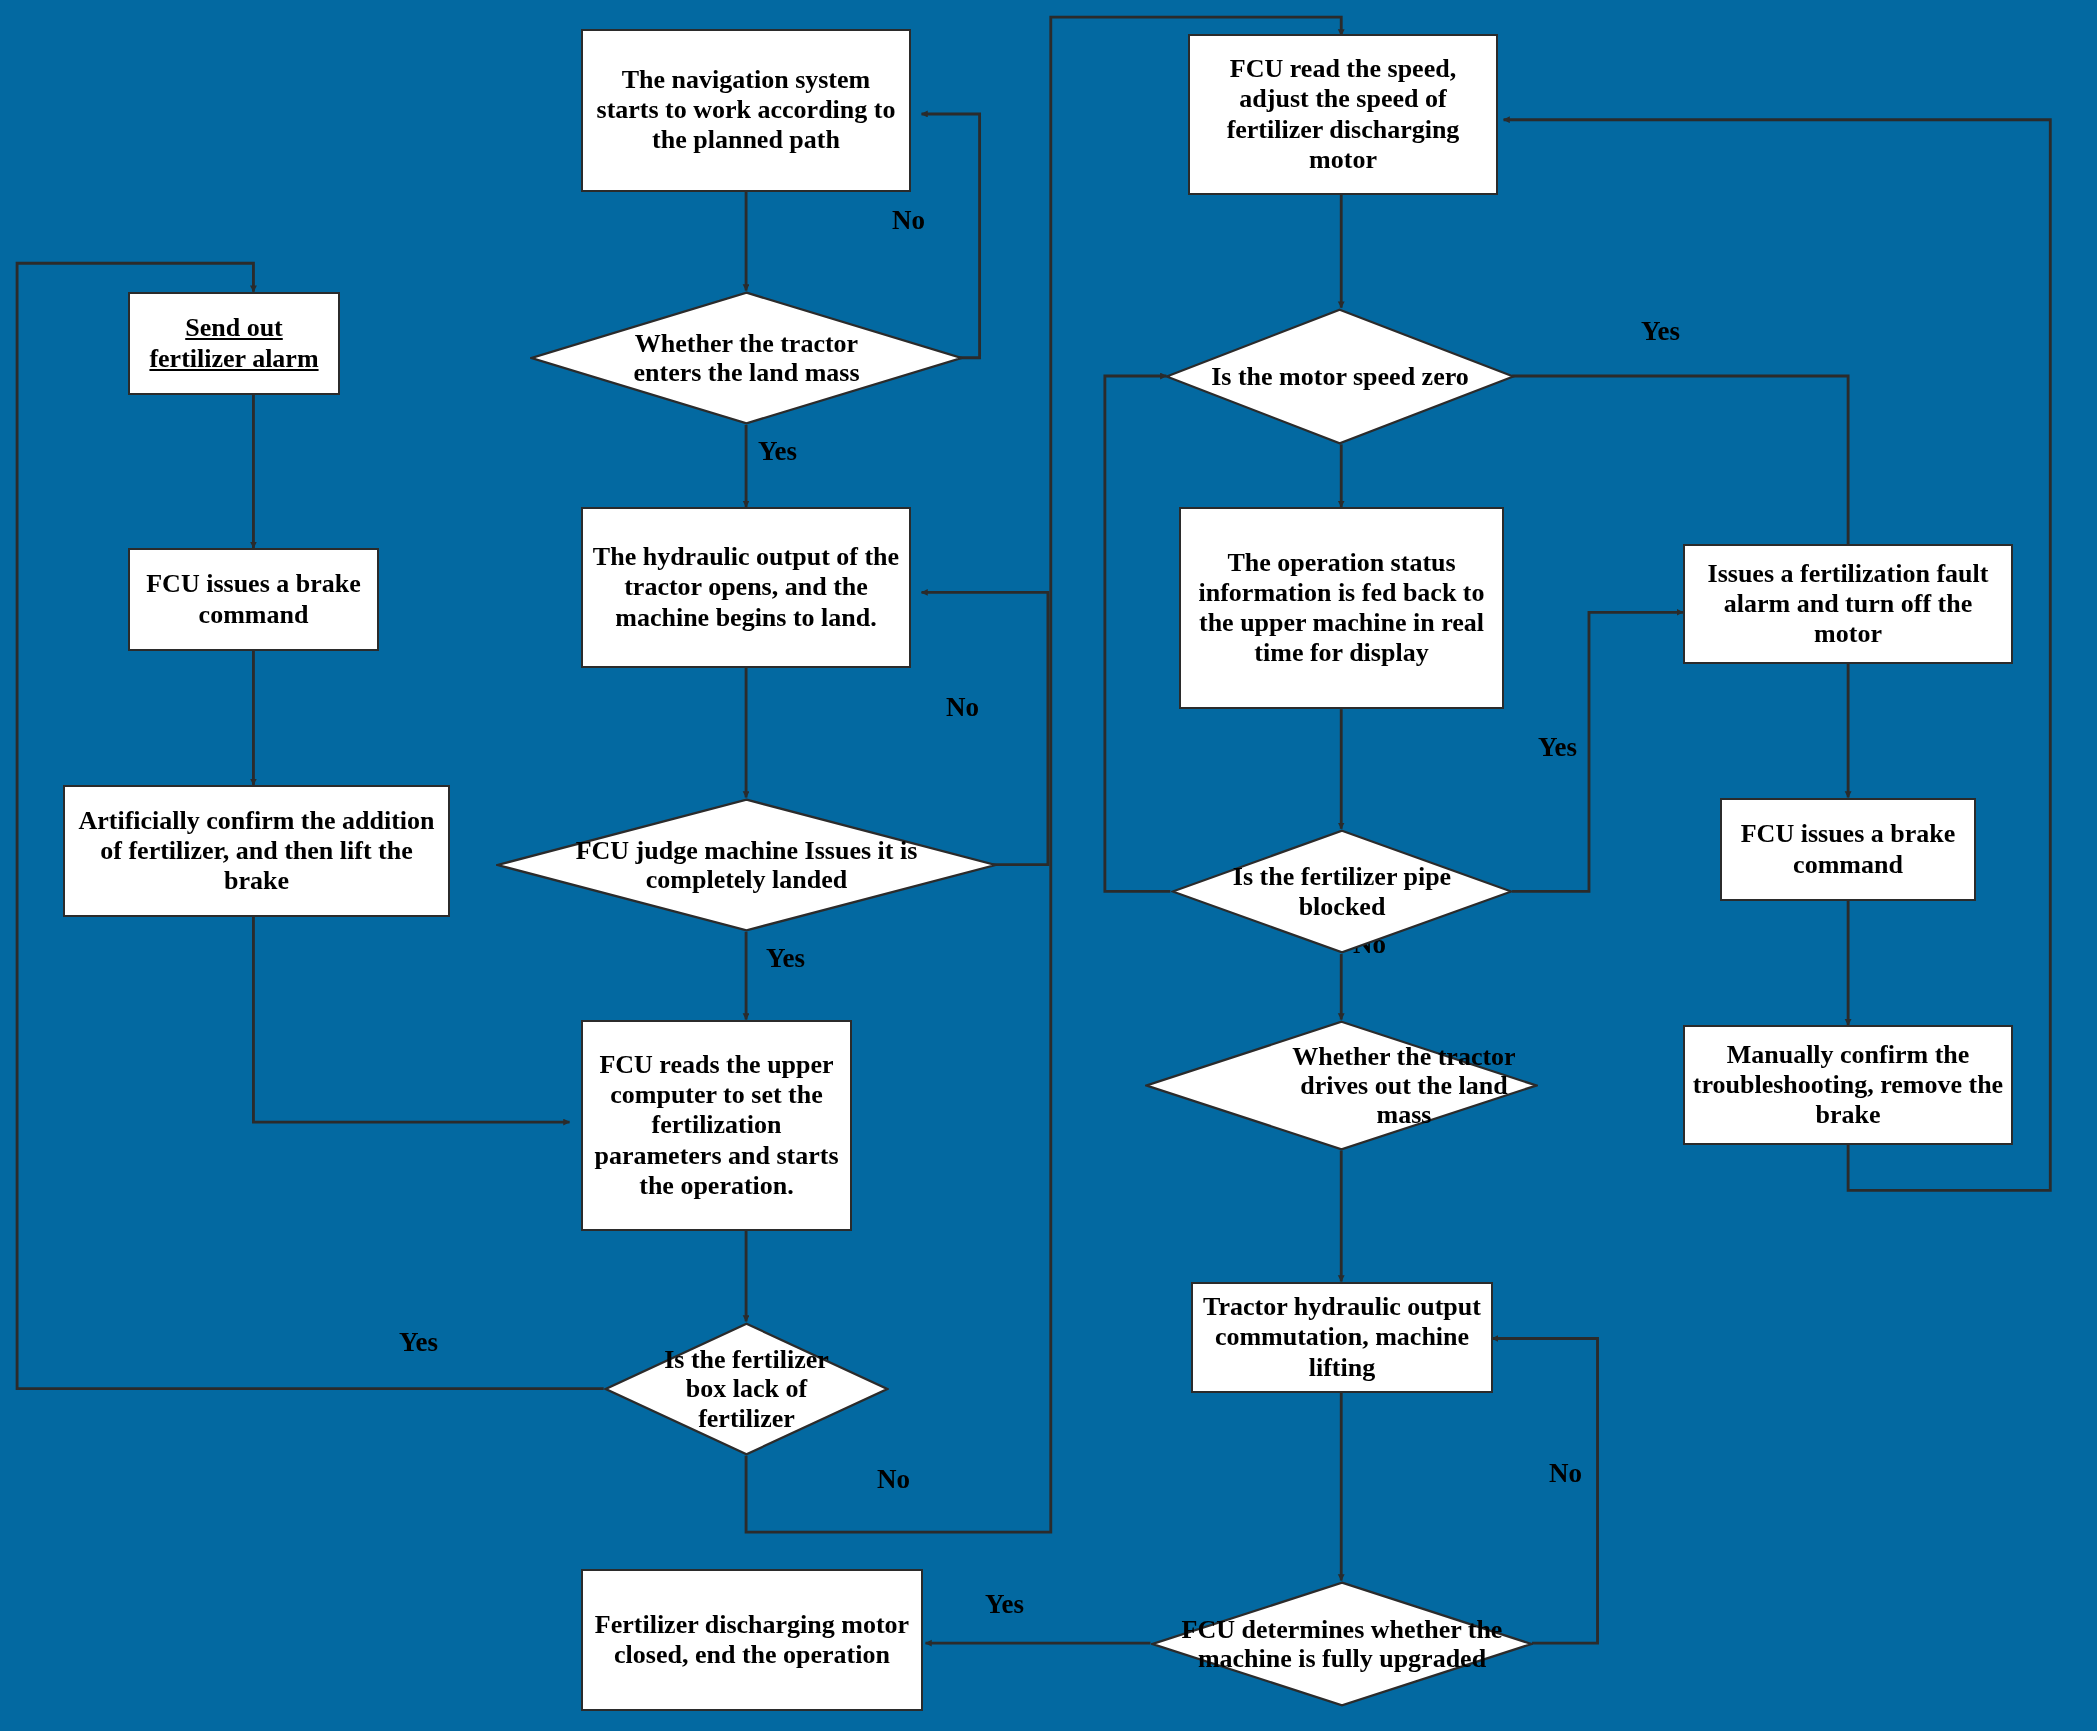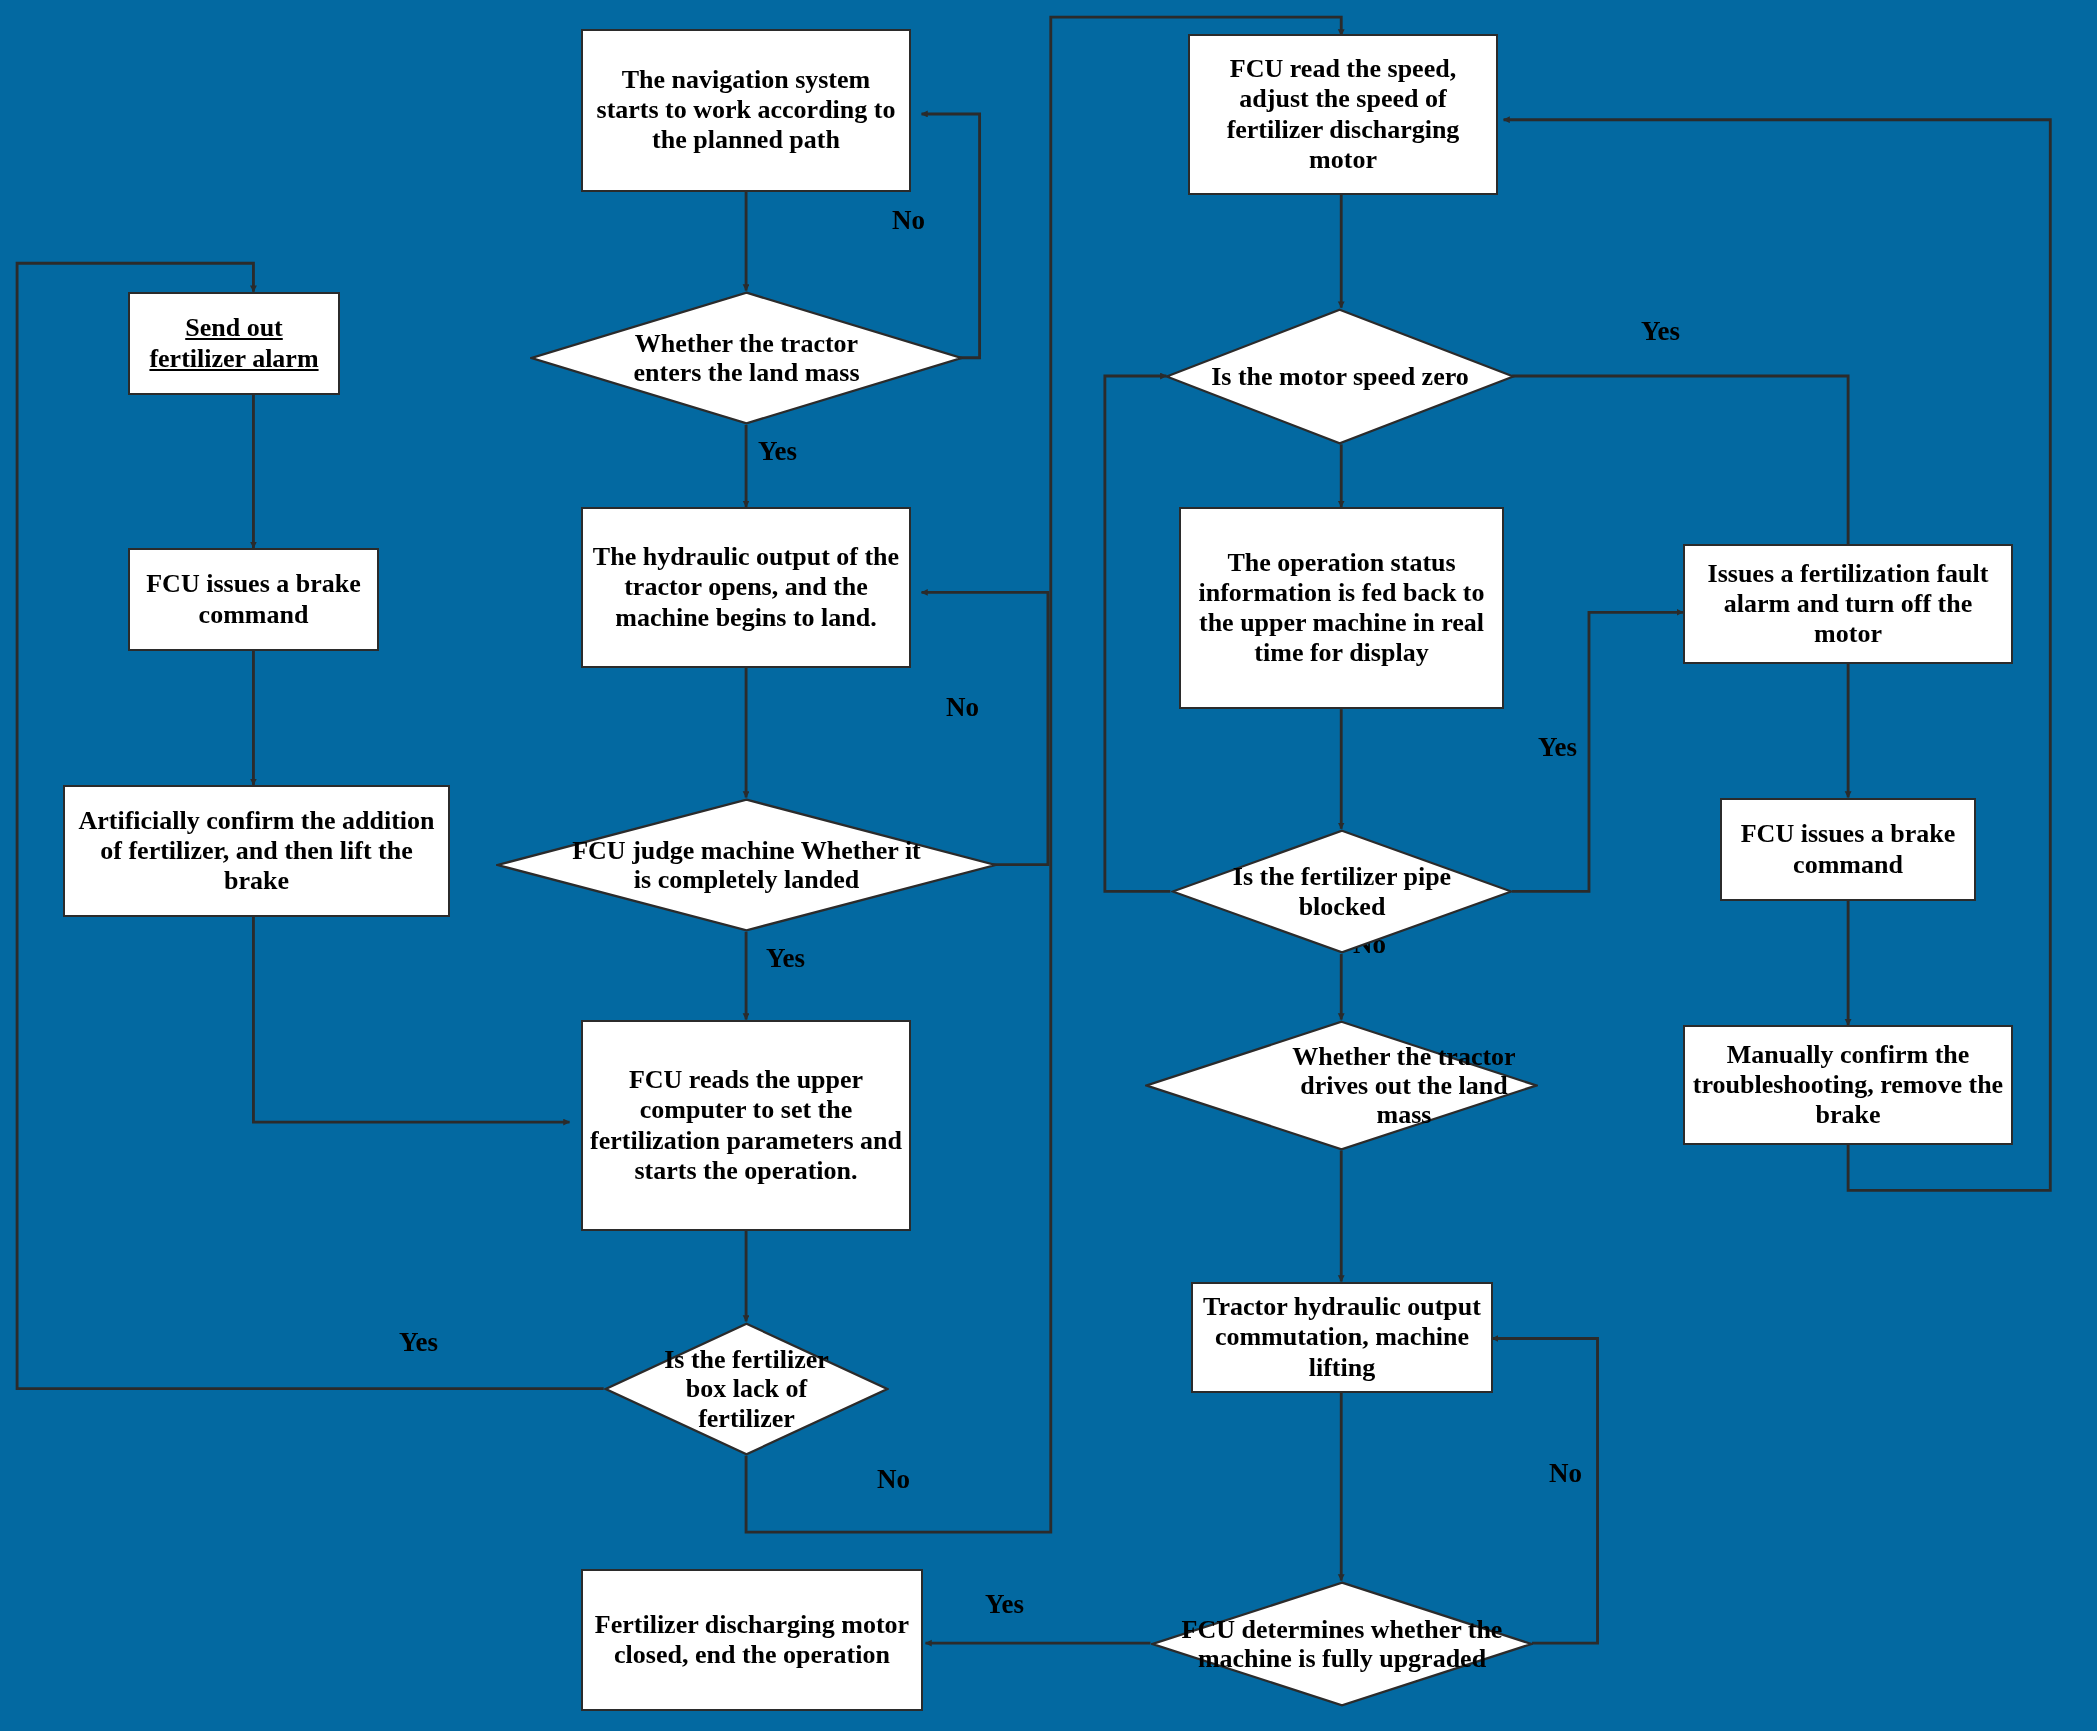--- a/index.html
+++ b/index.html
@@ -91,24 +91,24 @@
   </div>
 
   <div class="node proc" style="left:581px;top:507px;width:330px;height:161px;font-size:26px;">
     <span class="txt">The hydraulic output of the tractor opens, and the machine begins to land.</span>
   </div>
 
   <div class="node dec" style="left:496px;top:798px;width:501px;height:134px;font-size:26px;">
     <svg class="dshape" viewBox="0 0 880 236" preserveAspectRatio="none">
       <polygon points="440,3 877,118 440,233 3,118" fill="#fff" stroke="#2b2b2b" stroke-width="4"></polygon>
     </svg>
-    <span class="txt" style="max-width:353px;">FCU judge machine Whether it is completely landed</span>
+    <span class="txt" style="max-width:353px;">FCU judge machine Issues it is completely landed</span>
   </div>
 
-  <div class="node proc" style="left:581px;top:1020px;width:330px;height:211px;font-size:26px;">
+  <div class="node proc" style="left:581px;top:1020px;width:271px;height:211px;font-size:26px;">
     <span class="txt">FCU reads the upper computer to set the fertilization parameters and starts the operation.</span>
   </div>
 
   <div class="node dec" style="left:604px;top:1322px;width:285px;height:134px;font-size:26px;">
     <svg class="dshape" viewBox="0 0 500 236" preserveAspectRatio="none">
       <polygon points="250,3 497,118 250,233 3,118" fill="#fff" stroke="#2b2b2b" stroke-width="4"></polygon>
     </svg>
     <span class="txt" style="max-width:205px;">Is the fertilizer box lack of fertilizer</span>
   </div>
 

